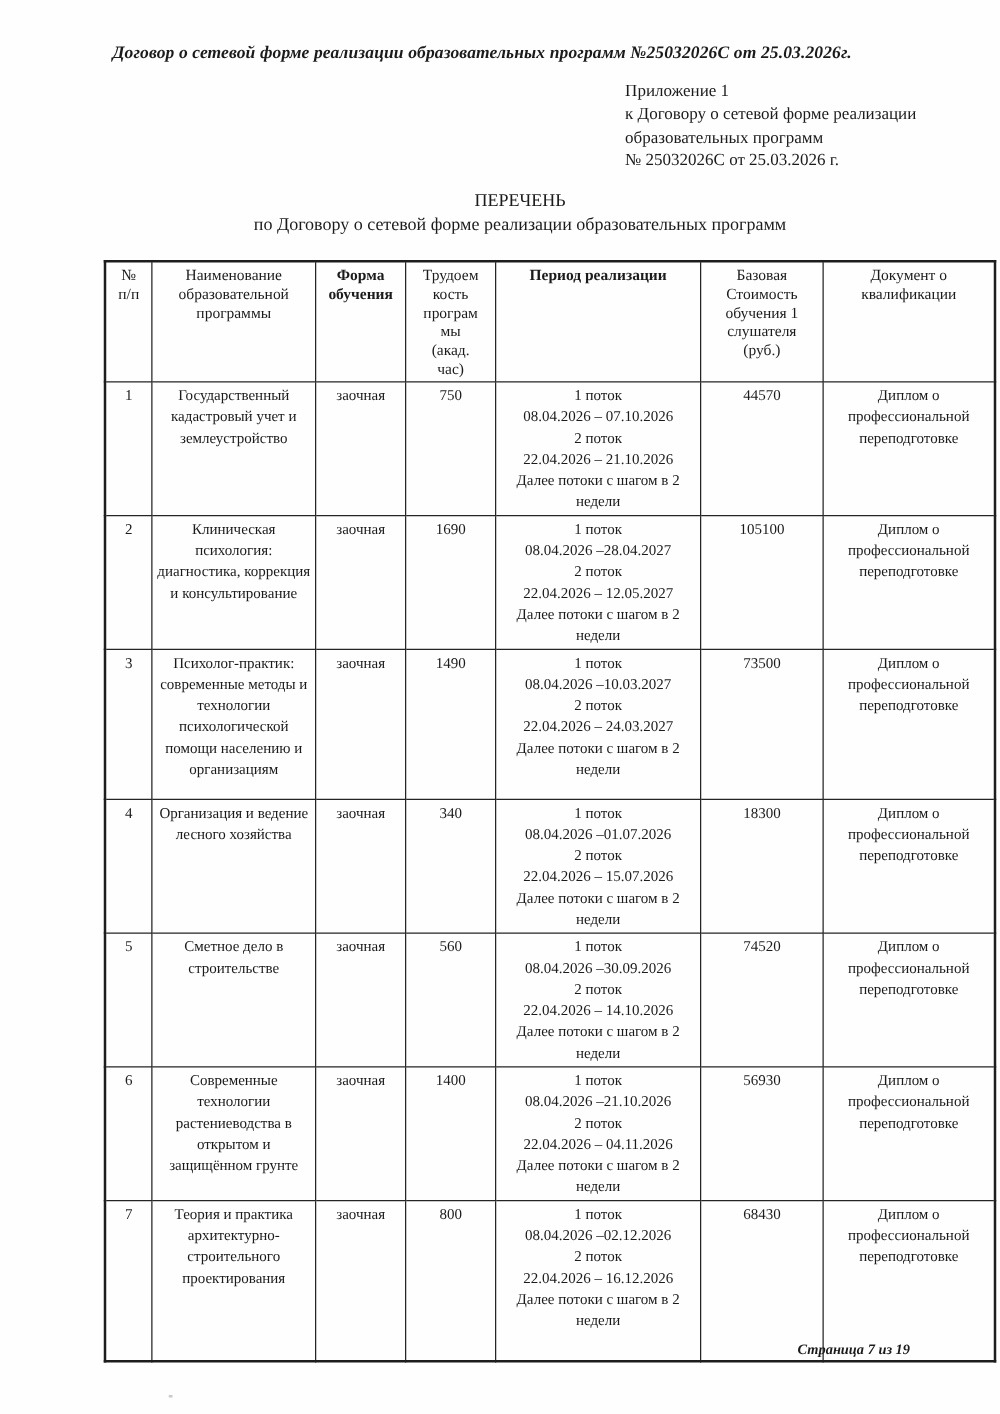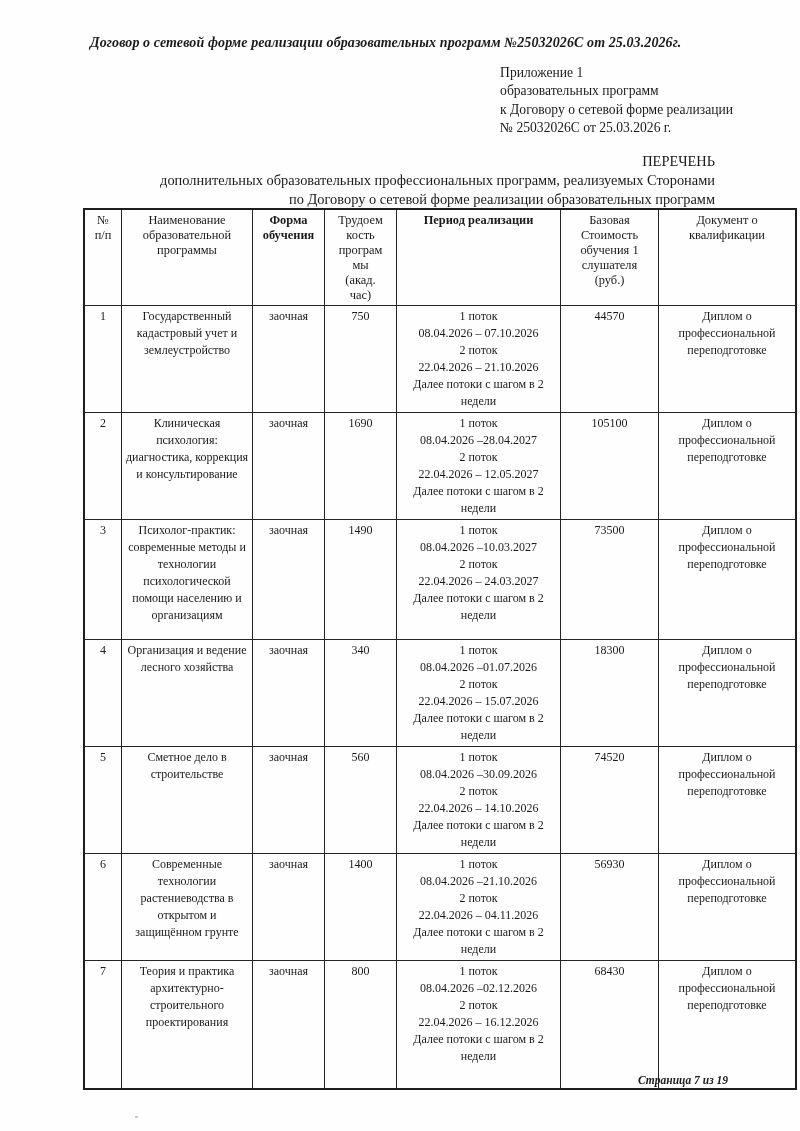--- a/index.html
+++ b/index.html
@@ -22,23 +22,23 @@
   }
   .appendix {
     position: absolute;
     top: 64px; right: 67px;
     text-align: left;
     font-size: 13.6px;
     line-height: 18.4px;
   }
   .title-block {
     position: absolute;
-    top: 152px; left: 53px;
+    top: 152px; left: 85px;
     width: 662px;
-    text-align: right;
+    text-align: center;
     font-size: 14.4px;
     line-height: 19px;
   }
   table.programs {
     position: absolute;
     left: 83px; top: 208px;
     width: 662px;
     border-collapse: collapse;
     table-layout: fixed;
     border: 2px solid #1d1d1d;
@@ -94,28 +94,27 @@
     background: #c9c9c9;
   }
 </style>
 </head>
 <body>
 
 <div class="doc-ref" data-name="document-reference-header">Договор о сетевой форме реализации образовательных программ №25032026С от 25.03.2026г.</div>
 
 <div class="appendix" data-name="appendix-block">
   <div data-name="appendix-line-1">Приложение 1</div>
+  <div data-name="appendix-line-2">к Договору о сетевой форме реализации</div>
   <div data-name="appendix-line-3">образовательных программ</div>
-  <div data-name="appendix-line-2">к Договору о сетевой форме реализации</div>
   <div data-name="appendix-line-4">№ 25032026С  от 25.03.2026 г.</div>
 </div>
 
 <div class="title-block" data-name="list-title-block">
   <div data-name="list-title">ПЕРЕЧЕНЬ</div>
-  <div data-name="list-subtitle-line-1">дополнительных образовательных профессиональных программ, реализуемых Сторонами</div>
   <div data-name="list-subtitle-line-2">по Договору о сетевой форме реализации образовательных программ</div>
 </div>
 
 <table class="programs" data-name="programs-table">
   <thead data-name="programs-table-head">
     <tr data-name="header-row">
         <th class="col-0" data-name="column-header-num">№
 п/п</th>
         <th class="col-1" data-name="column-header-name">Наименование
 образовательной

